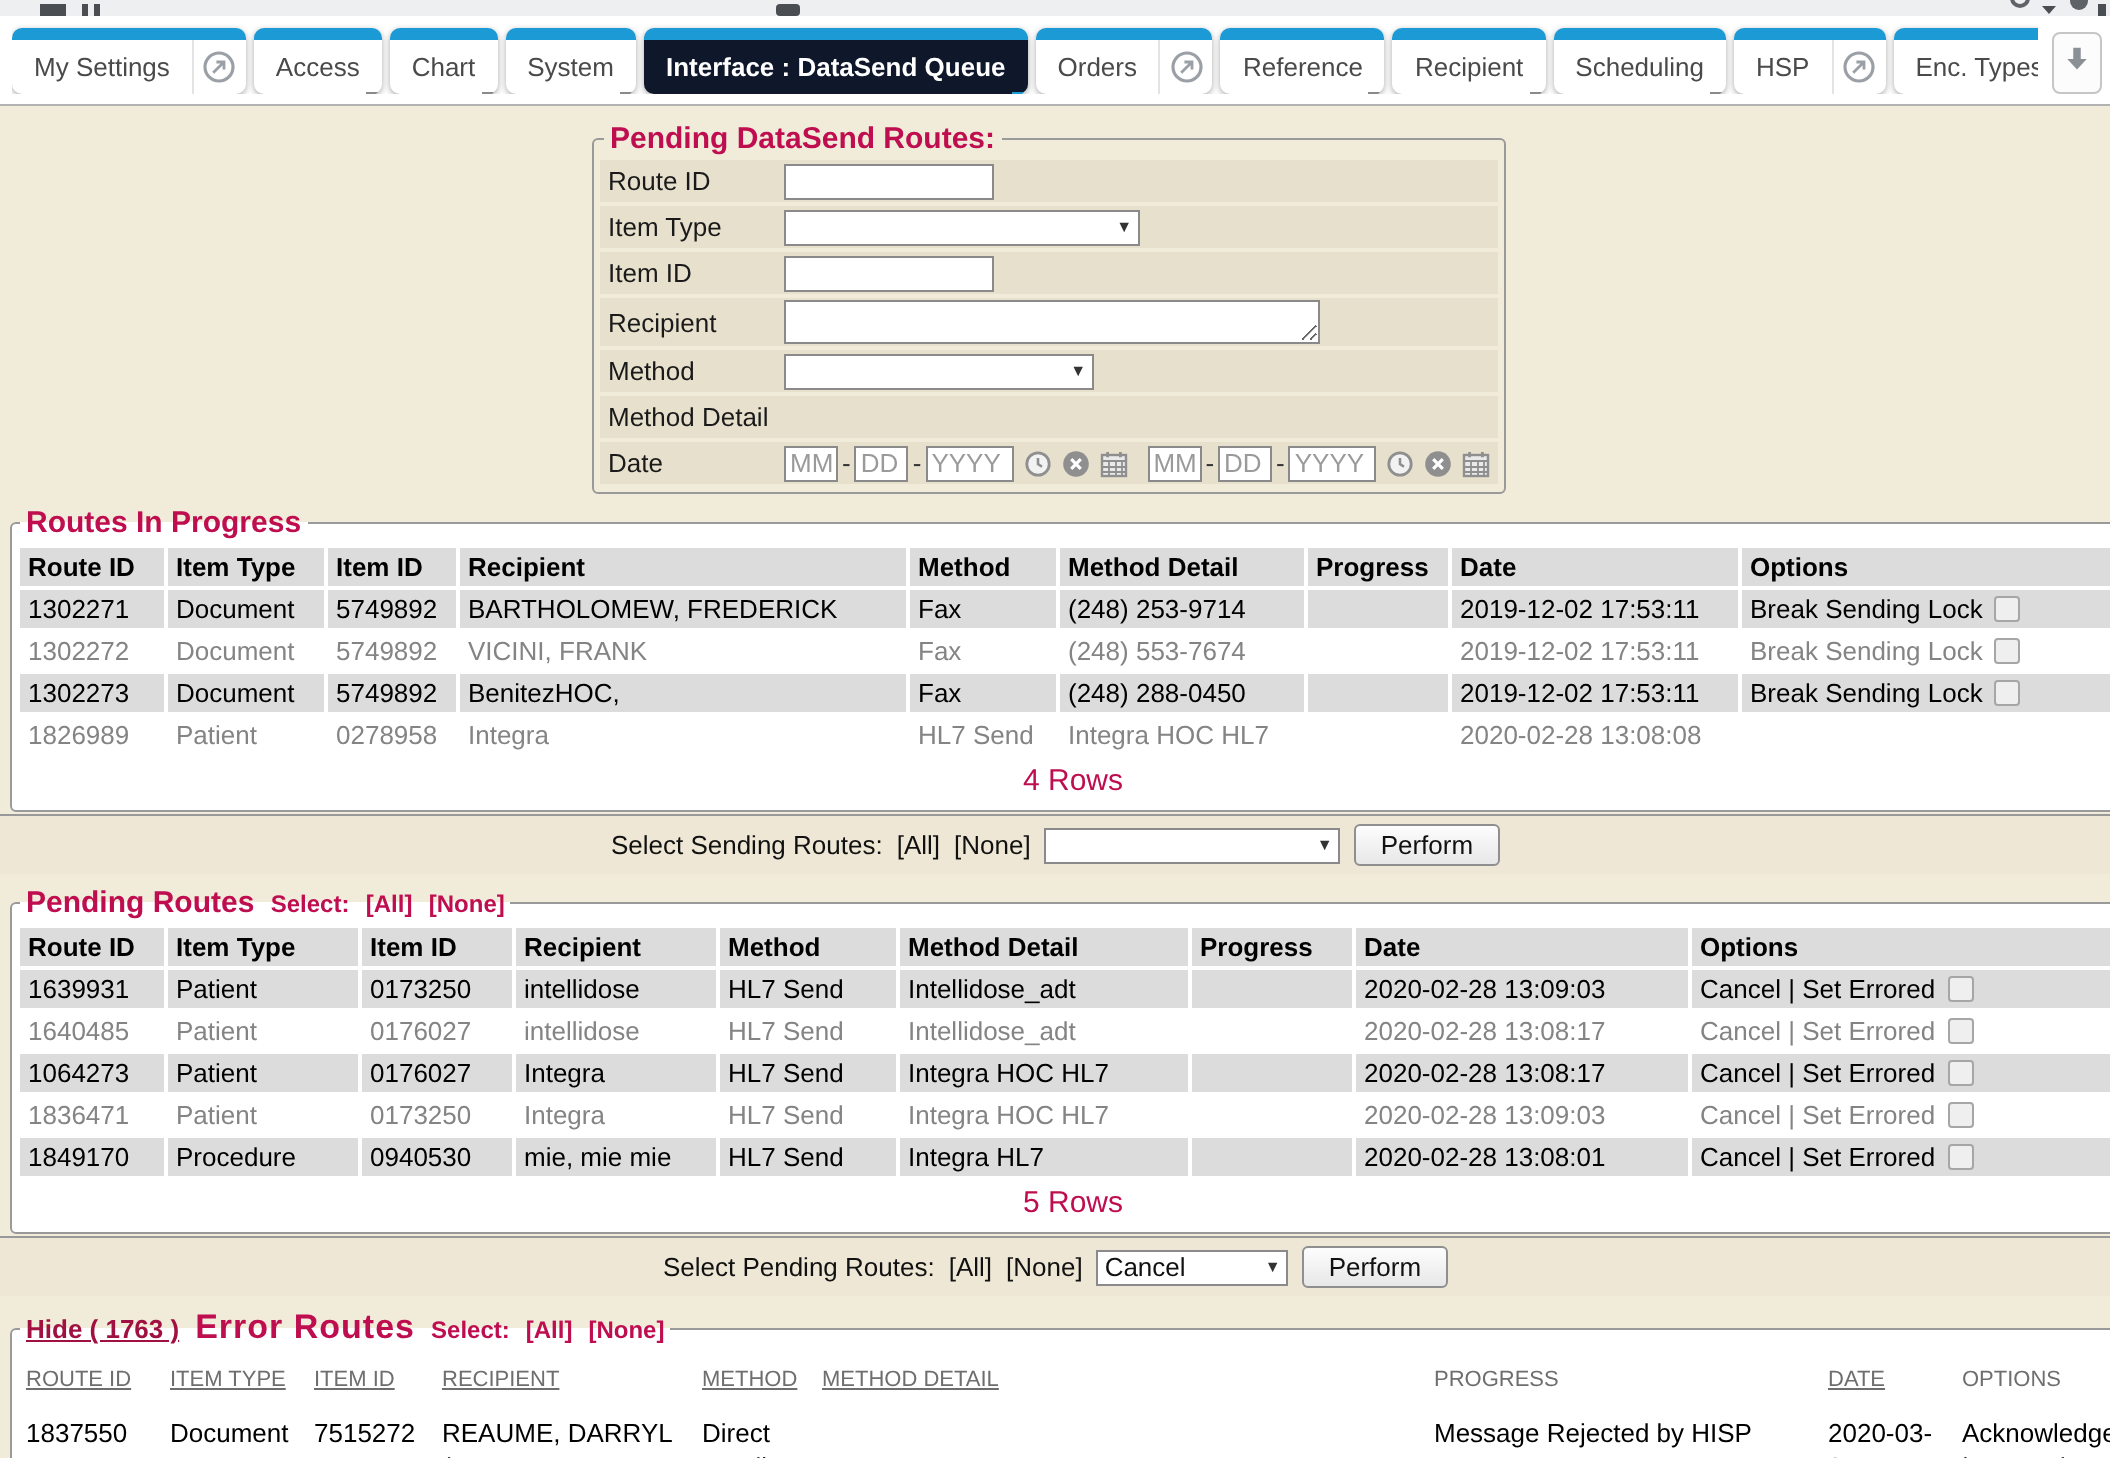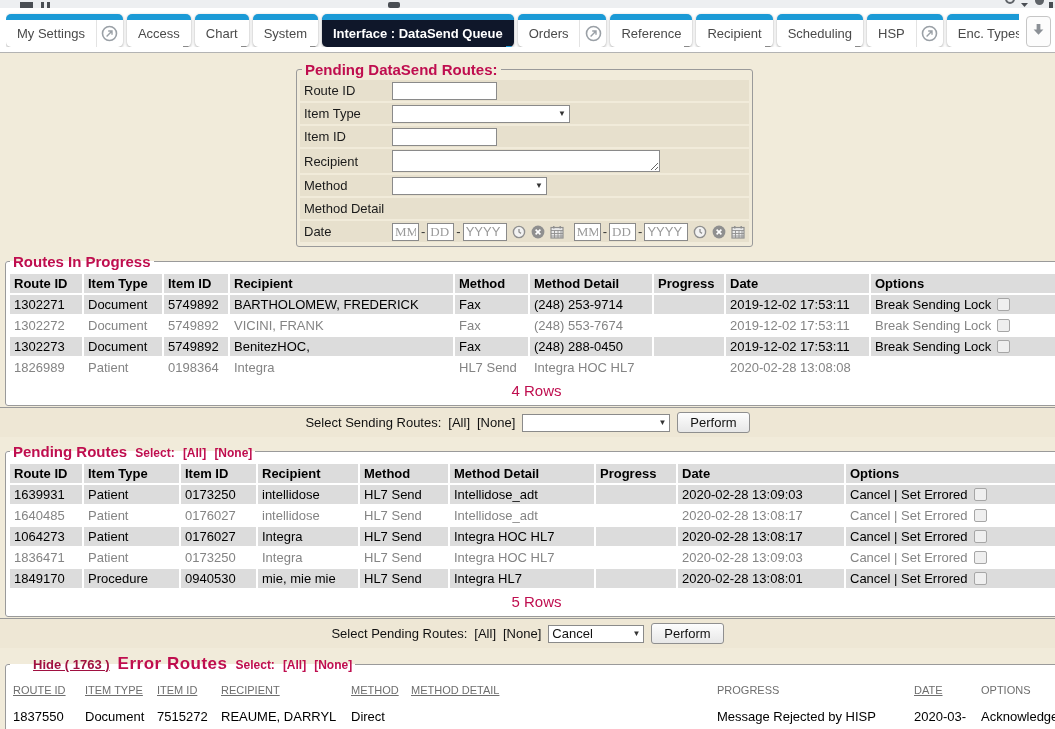--- a/index.html
+++ b/index.html
@@ -48,21 +48,21 @@
               padding:0 2px; background:#fff; }
   input.w105 { width:105px; }
   textarea.rcp { width:268px; height:22px; border:1px solid #8a8a8a; resize:both;
                  font:13px "Liberation Sans",sans-serif; background:#fff; }
   .fakeselect { display:inline-flex; justify-content:space-between; align-items:center;
                 border:1px solid #8a8a8a; background:#fff; height:18px; font-size:13px;
                 padding:0 3px; cursor:pointer; color:#111; }
   .fakeselect .arw { font-size:8px; color:#333; margin-left:6px; }
   .sel-itemtype { width:178px; } .sel-method { width:155px; }
   .date-wrap { display:flex; align-items:center; gap:2px; }
-  input.dmm, input.ddd { width:27px;font-family:Liberation Serif, serif; } input.dyy { width:44px; }
+  input.dmm, input.ddd { width:27px; } input.dyy { width:44px; }
   input.txt::placeholder, textarea::placeholder { color:#9a9a9a; }
   .dicon { margin-left:3px; display:inline-flex; cursor:pointer; }
   .sep { color:#333; }
   .frm-buttons { text-align:center; padding:4px 0 2px; }
   .btn { border:1px solid #8f8f8f; border-radius:3px; background:linear-gradient(#fdfdfd,#e7e7e7);
          font:13px "Liberation Sans",sans-serif; padding:2px 12px; color:#111; cursor:pointer; }
   .frm-buttons .btn { margin:0 5px; }
 
   
   fieldset.routes { background:#fff; margin-top:6px; }
@@ -80,21 +80,21 @@
 
   .action-bar { border-top:1px solid #999; background:#eee7d5; text-align:center; padding:4px 0;
                 font-size:13px; color:#111; display:flex; justify-content:center;
                 align-items:center; gap:7px; margin-top:1px; }
   .action-bar .linkish { cursor:pointer; }
   .sel-action { width:148px; } .sel-pending { width:96px; }
 
   
   fieldset.errorbox { background:#fff; margin-top:6px; height:200px; }
   legend.errleg { display:flex; align-items:baseline; gap:8px; }
-  .hide-link { font-size:13px; font-weight:bold; color:#a01040; text-decoration:underline; cursor:pointer;margin-left:20px; }
+  .hide-link { font-size:13px; font-weight:bold; color:#a01040; text-decoration:underline; cursor:pointer; }
   .err-title { font-size:17px; font-weight:bold; color:#bf0e4f; letter-spacing:.5px; }
   .err-select { font-size:12px; font-weight:bold; color:#bf0e4f; }
   .leg-select { font-size:12px; font-weight:bold; color:#bf0e4f; margin-left:4px; }
   table.errt { border-collapse:separate; border-spacing:2px; table-layout:fixed;
                width:1037px; font-size:13px; margin-top:2px; }
   table.errt th { color:#6e6e6e; font-size:11px; font-weight:normal; text-align:left;
                   vertical-align:bottom; padding:4px 3px 2px; white-space:normal; }
   table.errt th.sort { text-decoration:underline; cursor:pointer; }
   table.errt td { color:#000; vertical-align:top; padding:8px 3px 2px; white-space:normal;
                   line-height:17px; }
@@ -325,21 +325,21 @@
             <td><a>BenitezHOC,</a></td>
             <td>Fax</td>
             <td>(248) 288-0450</td>
             <td></td>
             <td>2019-12-02 17:53:11</td>
             <td><a>Break Sending Lock</a><span class="cb"></span></td>
           </tr>
           <tr class="even">
             <td><a>1826989</a></td>
             <td><a>Patient</a></td>
-            <td><a>0198364</a></td>
+            <td><a>0278958</a></td>
             <td>Integra</td>
             <td>HL7 Send</td>
             <td>Integra HOC HL7</td>
             <td></td>
             <td>2020-02-28 13:08:08</td>
             <td></td>
           </tr>
         </tbody>
     </table>
     <div class="rowcount">4 Rows</div>

